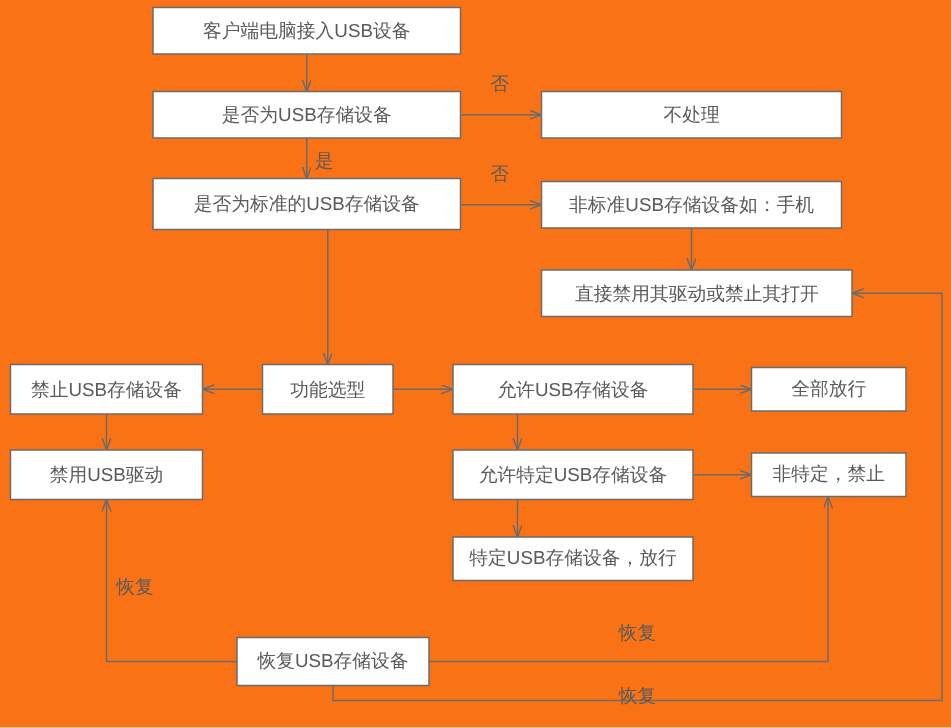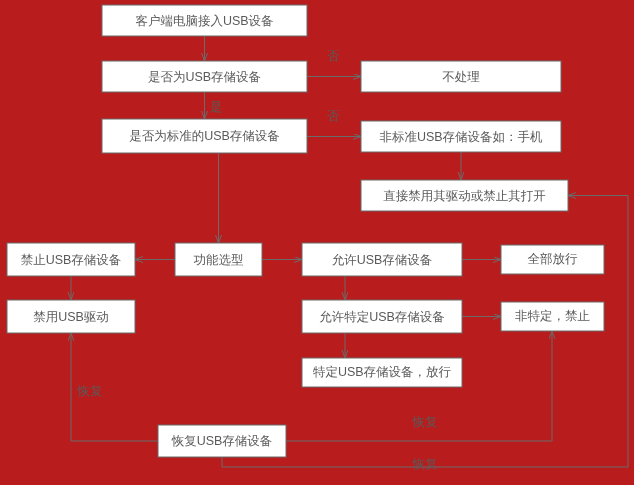--- a/index.html
+++ b/index.html
@@ -10,21 +10,21 @@
   body {
     width: 634px;
     height: 485px;
     font-family: "Liberation Sans", "DejaVu Sans", sans-serif;
     overflow: hidden;
   }
   #flowchart-root {
     position: relative;
     width: 634px;
     height: 485px;
-    background: #b91c1c;
+    background: #f97316;
   }
   svg.chart-layer {
     position: absolute;
     top: 0;
     left: 0;
     width: 634px;
     height: 485px;
   }
   .node-rect {
     fill: #ffffff;

